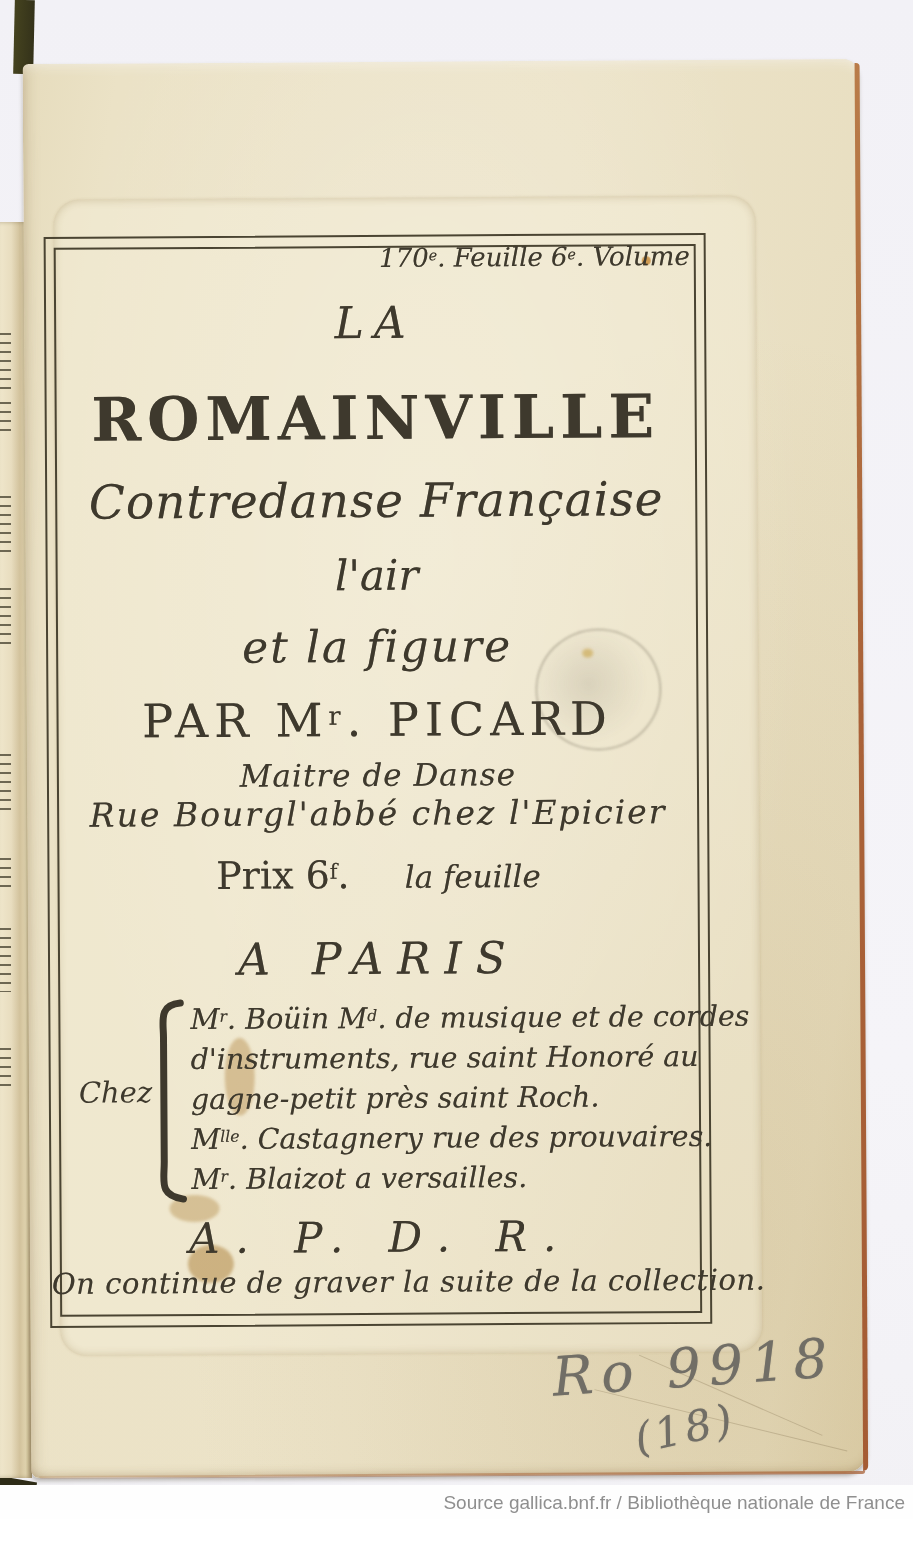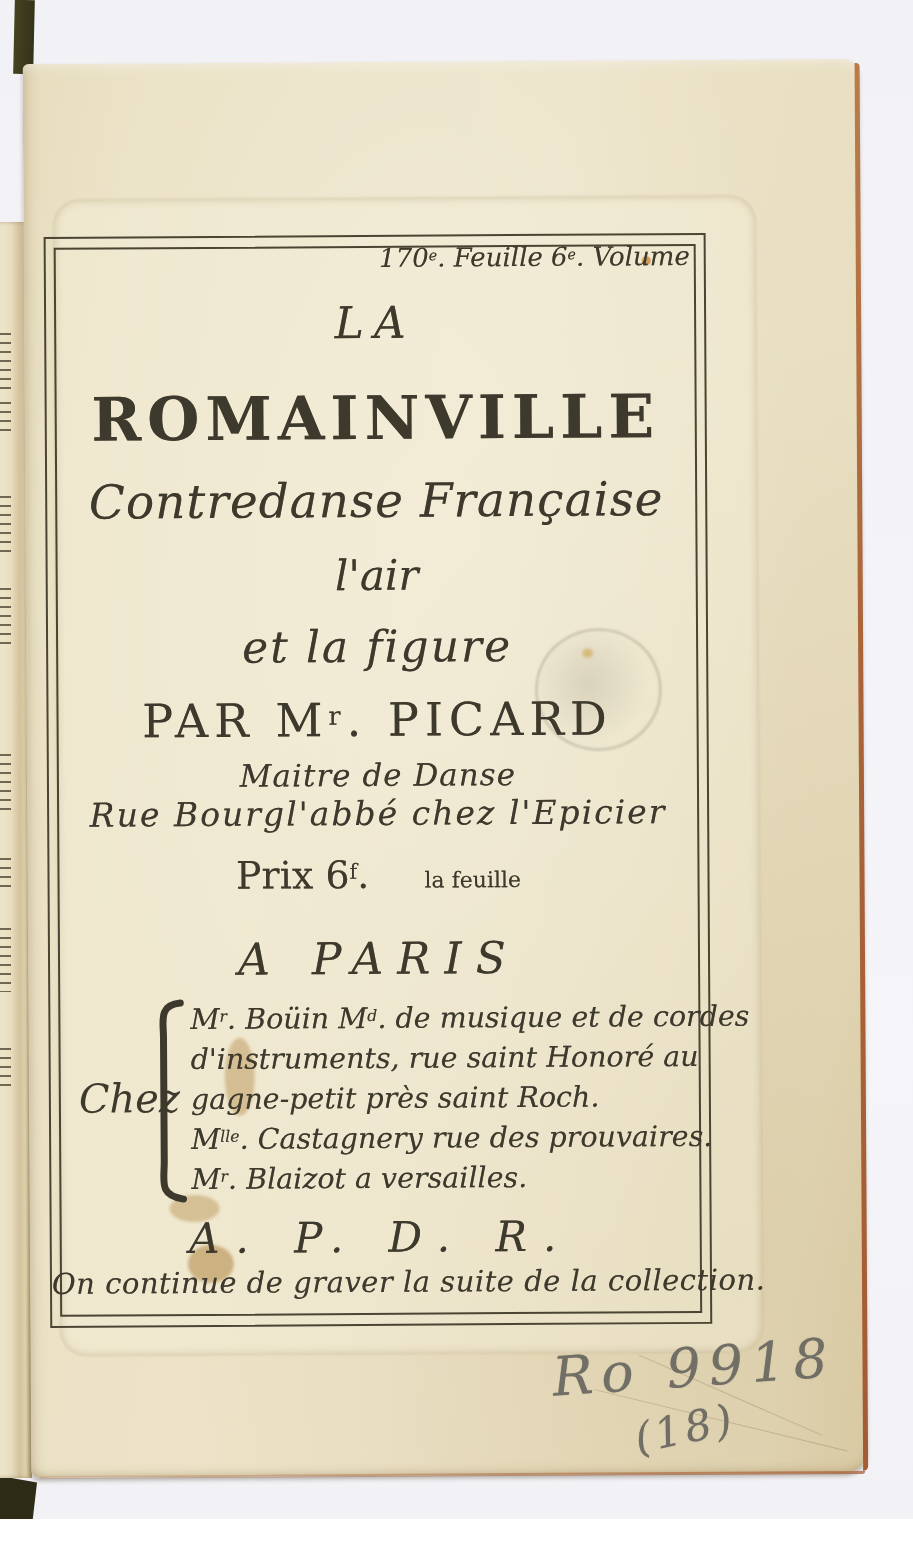--- a/index.html
+++ b/index.html
@@ -49,24 +49,24 @@
   .t-note   { top:6px; right:14px; left:auto; text-align:right; font-size:26px; font-style:italic; }
   .t-la     { top:60px;  font-size:44px; font-style:italic; letter-spacing:10px; }
   .t-name   { top:146px; font-size:60px; font-weight:bold; letter-spacing:6px; }
   .t-sub    { top:236px; font-size:47px; font-style:italic; letter-spacing:1px; }
   .t-air    { top:314px; font-size:42px; font-style:italic; }
   .t-figure { top:384px; font-size:44px; font-style:italic; letter-spacing:2px; }
   .t-byline { top:456px; font-size:46px; letter-spacing:6px; }
   .t-prof   { top:520px; font-size:31px; font-style:italic; letter-spacing:1px; }
   .t-addr   { top:557px; font-size:33px; font-style:italic; letter-spacing:2px; }
   .t-price  { top:616px; font-size:38px; }
-  .t-price .script { font-size:22px;margin-left:43px; }
+  .t-price .script { font-style:italic; font-size:31px;margin-left:43px; }
   .t-city   { top:696px; font-size:44px; font-style:italic; letter-spacing:14px; }
   .sellers  { position:absolute; left:0; right:0; top:763px; height:205px; }
-  .chez     { position:absolute; left:28px; top:74px; font-size:40px; font-style:italic; color:#3e392d; }
+  .chez     { position:absolute; left:28px; top:74px; font-size:29px; font-style:italic; color:#3e392d; }
   .bracket  { position:absolute; left:96px; top:-4px; }
   .sline    { position:absolute; left:140px; right:6px; font-size:28.5px; font-style:italic;
               color:#3e392d; text-align:left; white-space:nowrap; text-shadow:0 0 .5px rgba(62,57,45,.55); }
   .t-apdr   { top:976px; font-size:42px; font-style:italic; letter-spacing:16px; }
   .t-colo   { top:1028px; font-size:29px; font-style:italic; letter-spacing:.5px; }
   
   .stamp { position:absolute; left:509px; top:568px; width:122px; height:118px; border-radius:50%;
     border:2px solid rgba(88,82,66,.30); filter:blur(1.2px);
     background:radial-gradient(circle at 42% 45%, rgba(88,82,66,.14), rgba(88,82,66,0) 62%); }
   .stain { position:absolute; border-radius:50%; filter:blur(1.5px); }
@@ -166,14 +166,17 @@
       </div>
 
       <div class="etxt t-apdr">A. P. D. R.</div>
       <div class="etxt t-colo">On continue de graver la suite de la collection.</div>
     </div>
   </div>
 
   <div class="pencil shelfmark">Ro 9918</div>
   <div class="pencil leafnum">(18)</div>
 
+  <div class="footer-bar">
+    <div class="footer-text">Source gallica.bnf.fr / Bibliothèque nationale de France</div>
+  </div>
 
 </div>
 
 </body></html>

